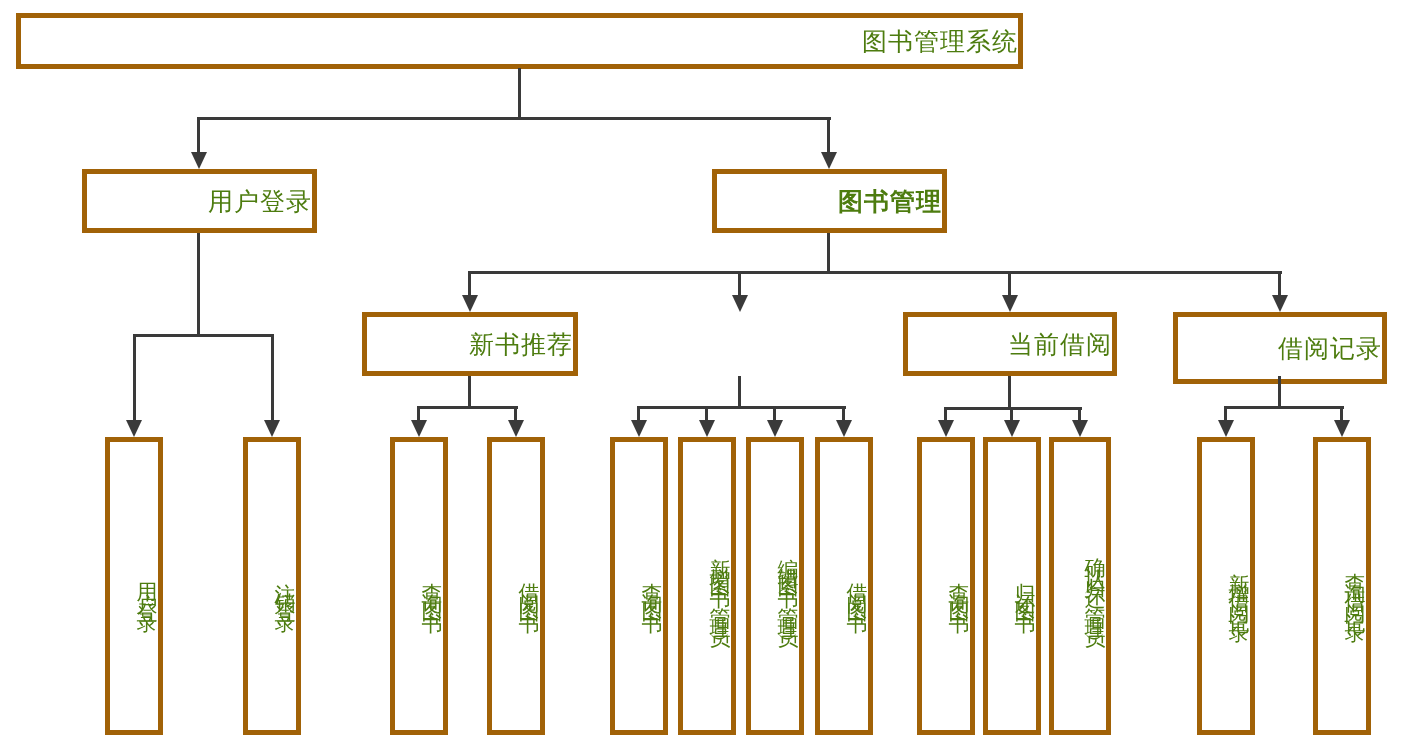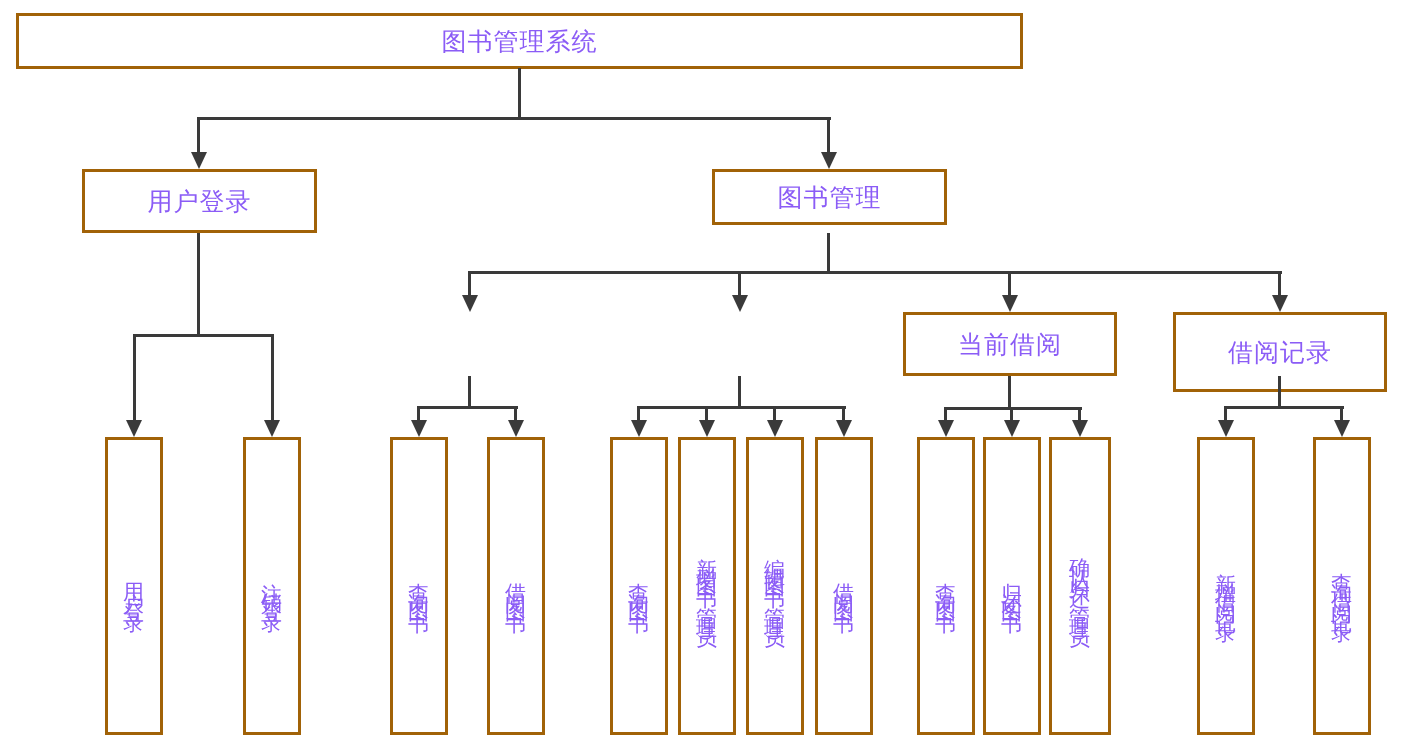--- a/index.html
+++ b/index.html
@@ -7,26 +7,26 @@
     position: relative;
     width: 1405px;
     height: 747px;
     background: #ffffff;
     font-family: "Liberation Sans", sans-serif;
     overflow: hidden;
   }
   .box {
     position: absolute;
     box-sizing: border-box;
-    border: 3px solid #a16207;
+    border: 5px solid #a16207;
     background: #ffffff;
     display: flex;
     align-items: center;
-    justify-content: center;
-    color: #8b5cf6;
+    justify-content: flex-end;
+    color: #4d7c0f;
   }
   .box.hbox span {
     font-size: 25px;
     letter-spacing: 1px;
     white-space: nowrap;
   }
   .box.vbox span {
     writing-mode: vertical-rl;
     font-size: 21px;
     letter-spacing: 10px;
@@ -73,21 +73,21 @@
   <div class="vline" style="left:518px; top:68px; height:50px;"></div>
   <div class="hline" style="left:197px; top:117px; width:634px;"></div>
   <div class="vline" style="left:197px; top:117px; height:36px;"></div>
   <div class="arrow" style="left:191px; top:152px;"></div>
   <div class="vline" style="left:827px; top:117px; height:36px;"></div>
   <div class="arrow" style="left:821px; top:152px;"></div>
 
   <div class="box hbox" style="left:82px; top:169px; width:235px; height:64px;">
     <span>用户登录</span>
   </div>
-  <div class="box hbox" style="left:712px; top:169px; width:235px; height:56px;">
+  <div class="box hbox" style="left:712px; top:169px; width:235px; height:64px;font-weight:bold;">
     <span>图书管理</span>
   </div>
 
   <div class="vline" style="left:197px; top:233px; height:102px;"></div>
   <div class="hline" style="left:133px; top:334px; width:141px;"></div>
   <div class="vline" style="left:133px; top:334px; height:87px;"></div>
   <div class="arrow" style="left:126px; top:420px;"></div>
   <div class="vline" style="left:271px; top:334px; height:87px;"></div>
   <div class="arrow" style="left:264px; top:420px;"></div>
 
@@ -95,24 +95,27 @@
   <div class="hline" style="left:468px; top:271px; width:814px;"></div>
   <div class="vline" style="left:468px; top:271px; height:26px;"></div>
   <div class="arrow" style="left:462px; top:295px;"></div>
   <div class="vline" style="left:738px; top:271px; height:26px;"></div>
   <div class="arrow" style="left:732px; top:295px;"></div>
   <div class="vline" style="left:1008px; top:271px; height:26px;"></div>
   <div class="arrow" style="left:1002px; top:295px;"></div>
   <div class="vline" style="left:1278px; top:271px; height:26px;"></div>
   <div class="arrow" style="left:1272px; top:295px;"></div>
 
+  <div class="box hbox" style="left:362px; top:312px; width:216px; height:64px;">
+    <span>新书推荐</span>
+  </div>
   <div class="box hbox" style="left:903px; top:312px; width:214px; height:64px;">
     <span>当前借阅</span>
   </div>
-  <div class="box hbox" style="left:1173px; top:312px; width:214px; height:80px;">
+  <div class="box hbox" style="left:1173px; top:312px; width:214px; height:72px;">
     <span>借阅记录</span>
   </div>
 
   <div class="vline" style="left:468px; top:376px; height:32px;"></div>
   <div class="hline" style="left:417px; top:406px; width:101px;"></div>
   <div class="vline" style="left:417px; top:406px; height:16px;"></div>
   <div class="arrow" style="left:411px; top:420px;"></div>
   <div class="vline" style="left:514px; top:406px; height:16px;"></div>
   <div class="arrow" style="left:508px; top:420px;"></div>
 

